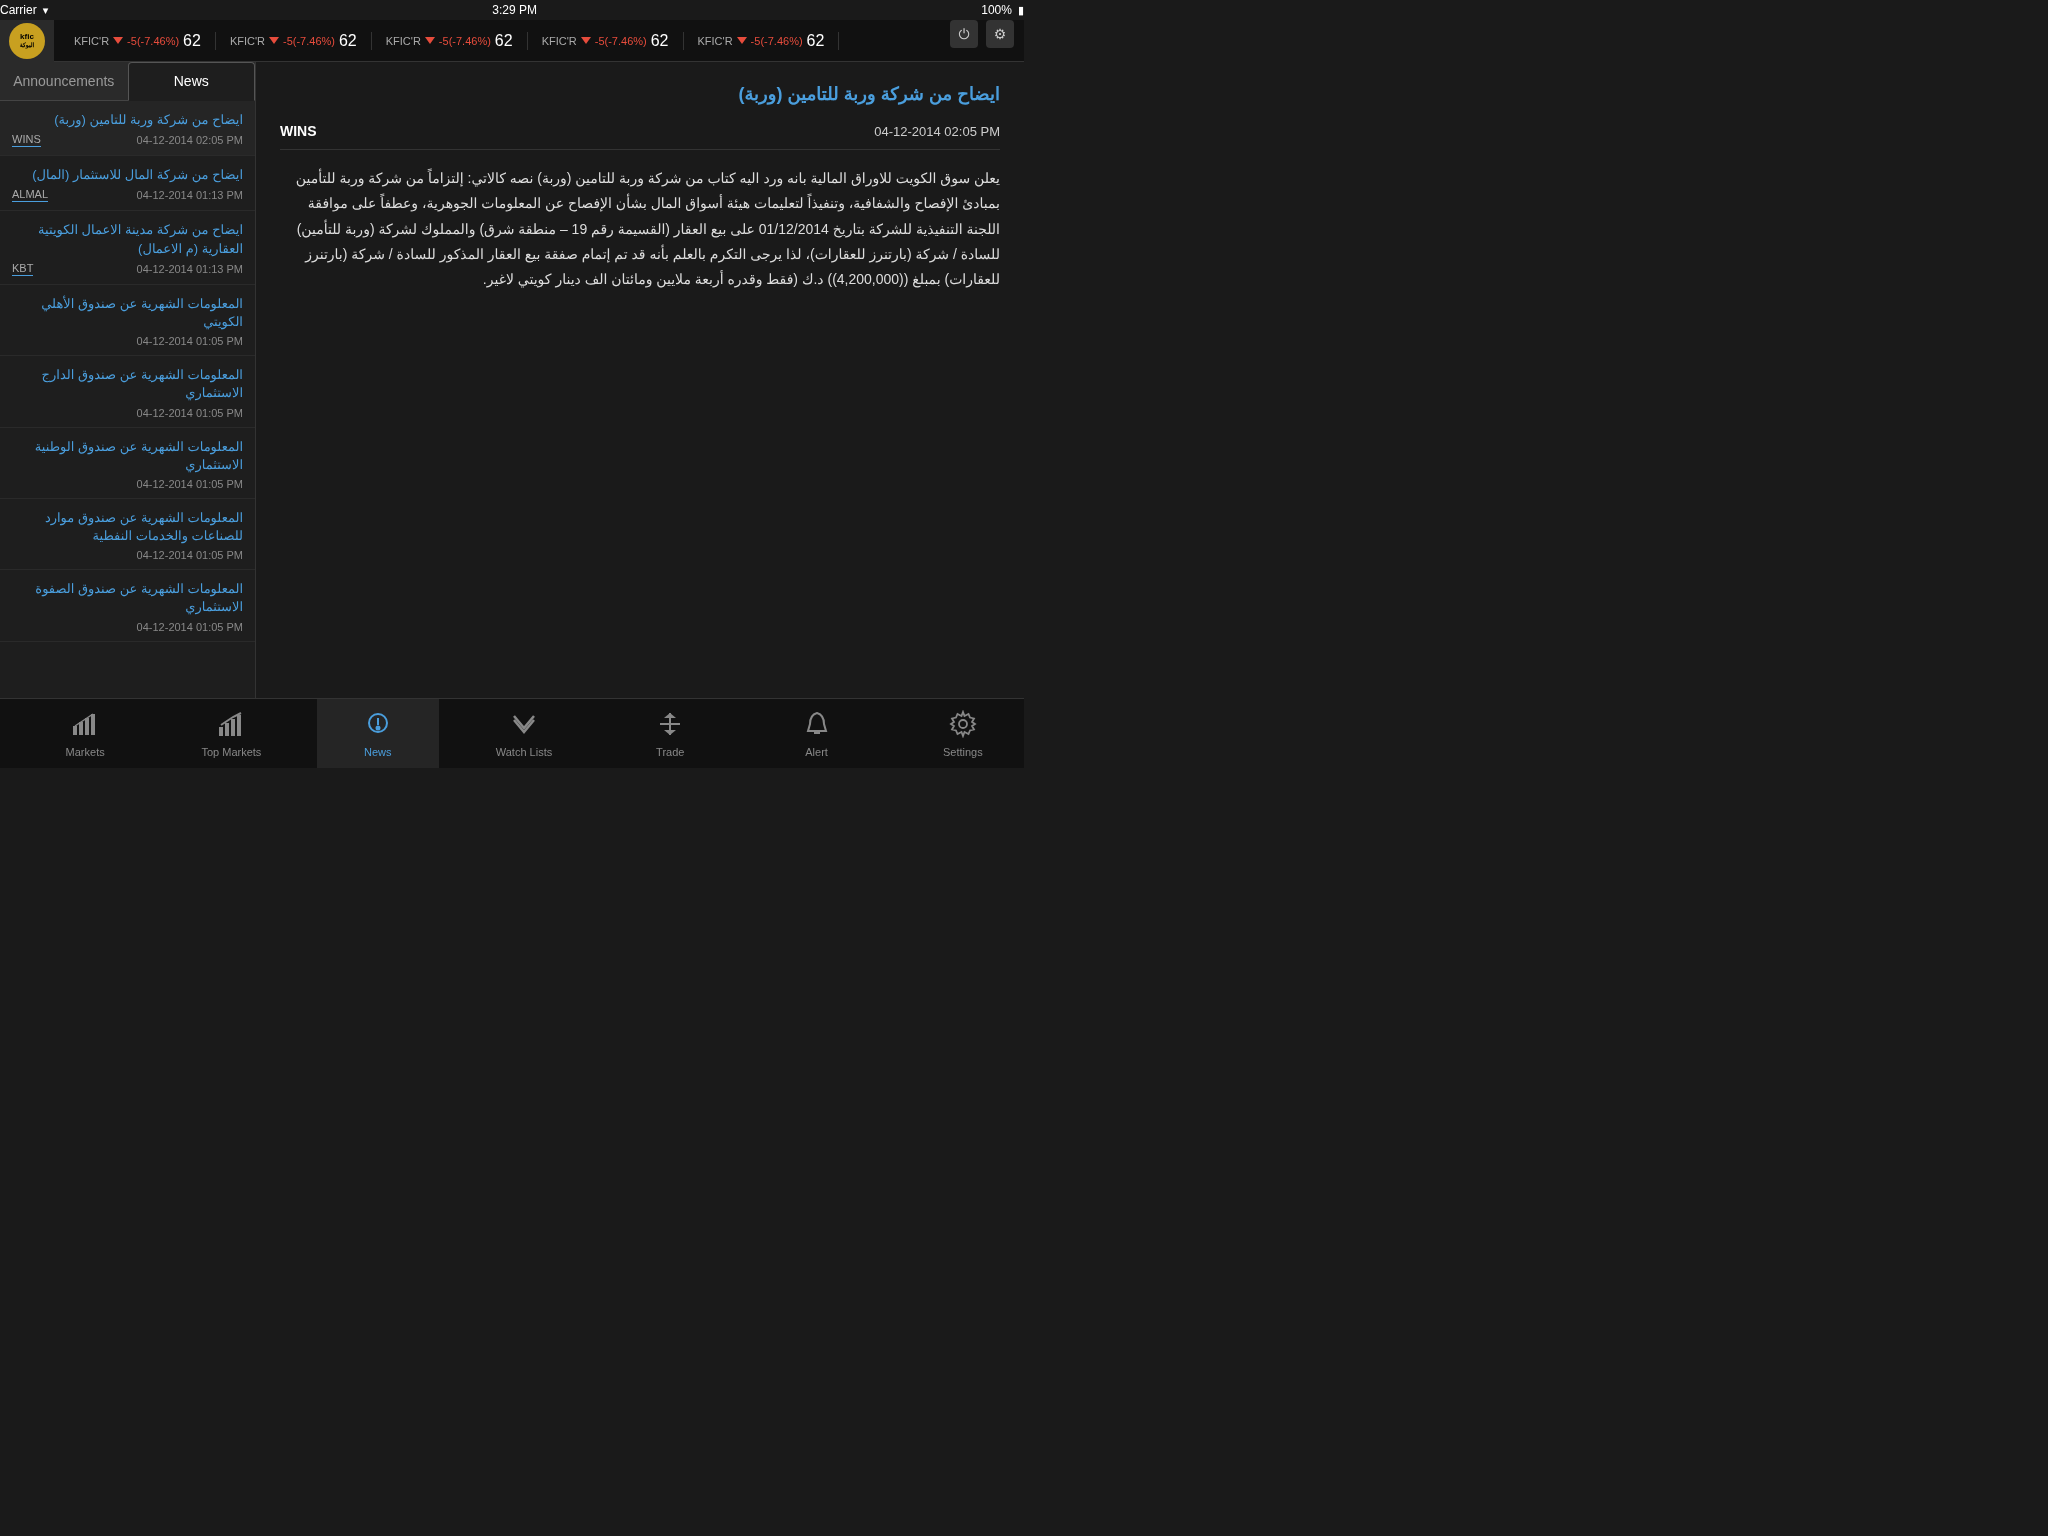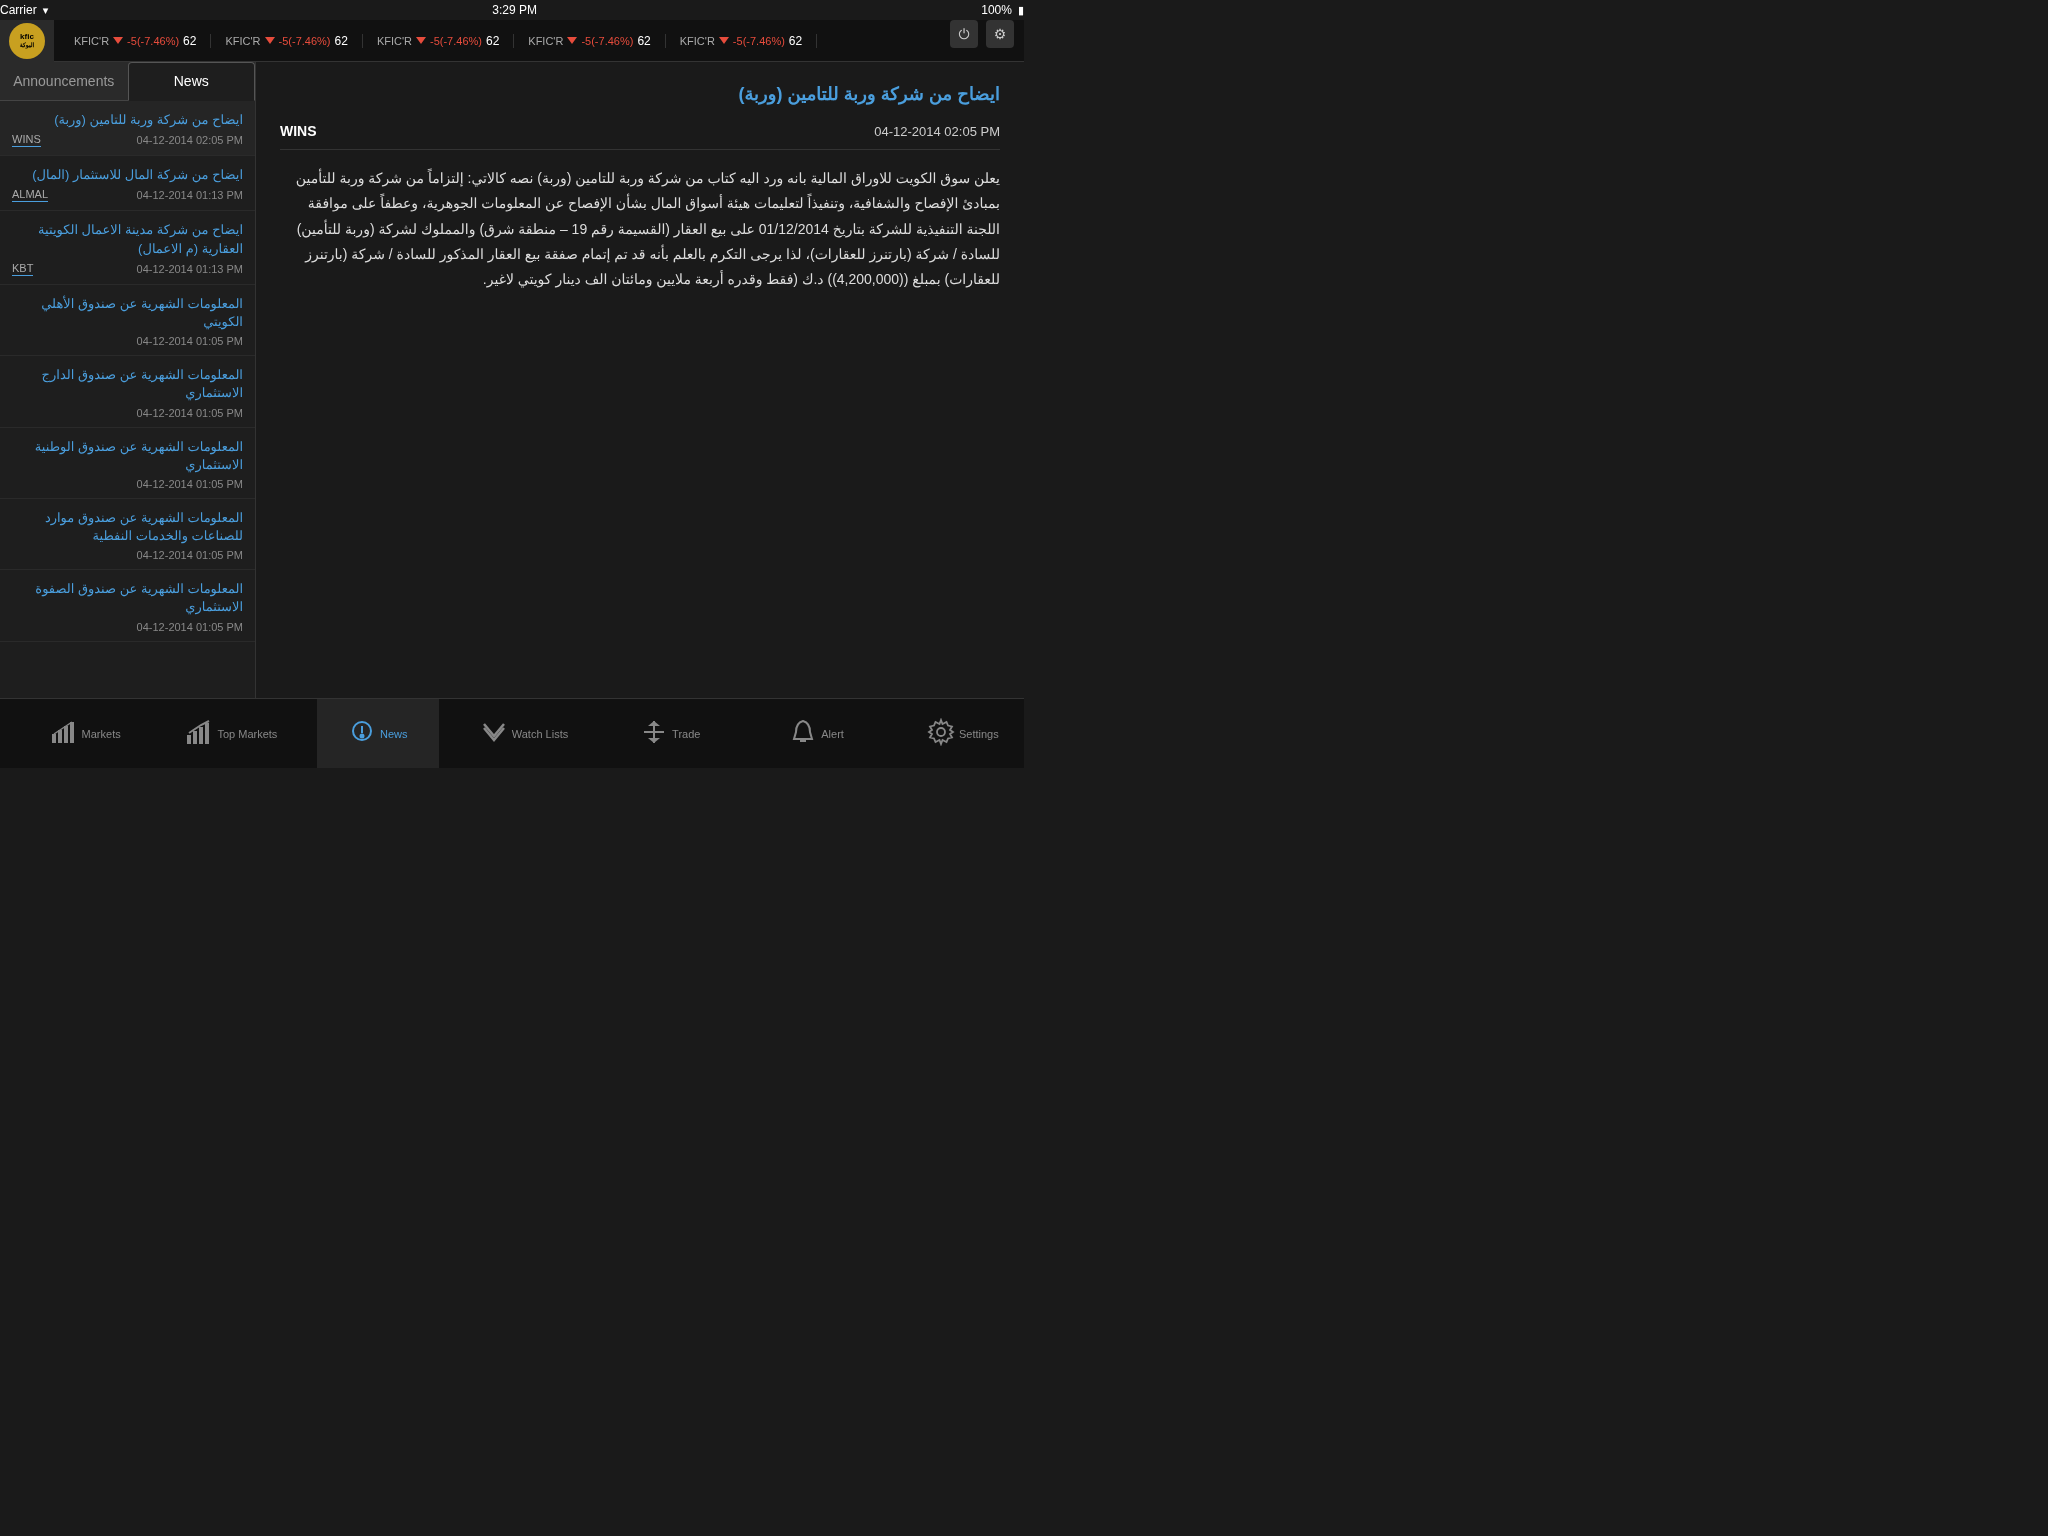--- a/index.html
+++ b/index.html
@@ -69,21 +69,21 @@
     .ticker-item {
       display: flex;
       align-items: center;
       gap: 4px;
       padding: 0 14px;
       border-right: 1px solid #333;
       font-size: 12px;
     }
     .ticker-label { color: #aaa; font-size: 11px; }
     .ticker-down { color: #e74c3c; font-size: 11px; }
-    .ticker-price { color: #fff; font-size: 12px; }
+    .ticker-price { color: #fff; font-size: 16px; }
     .arrow-down {
       width: 0; height: 0;
       border-left: 5px solid transparent;
       border-right: 5px solid transparent;
       border-top: 7px solid #e74c3c;
       display: inline-block;
     }
     .ticker-controls {
       margin-left: auto;
       display: flex;
@@ -221,21 +221,21 @@
     .bottom-nav {
       height: 70px;
       background: #111;
       border-top: 1px solid #333;
       display: flex;
       align-items: center;
     }
     .nav-item {
       flex: 1;
       display: flex;
-      flex-direction: row;
+      flex-direction: column;
       align-items: center;
       justify-content: center;
       gap: 4px;
       cursor: pointer;
       height: 100%;
       padding: 6px 0;
       margin-left: 24px;
     }
     .nav-item.active { background: #252525; }
   </style>

